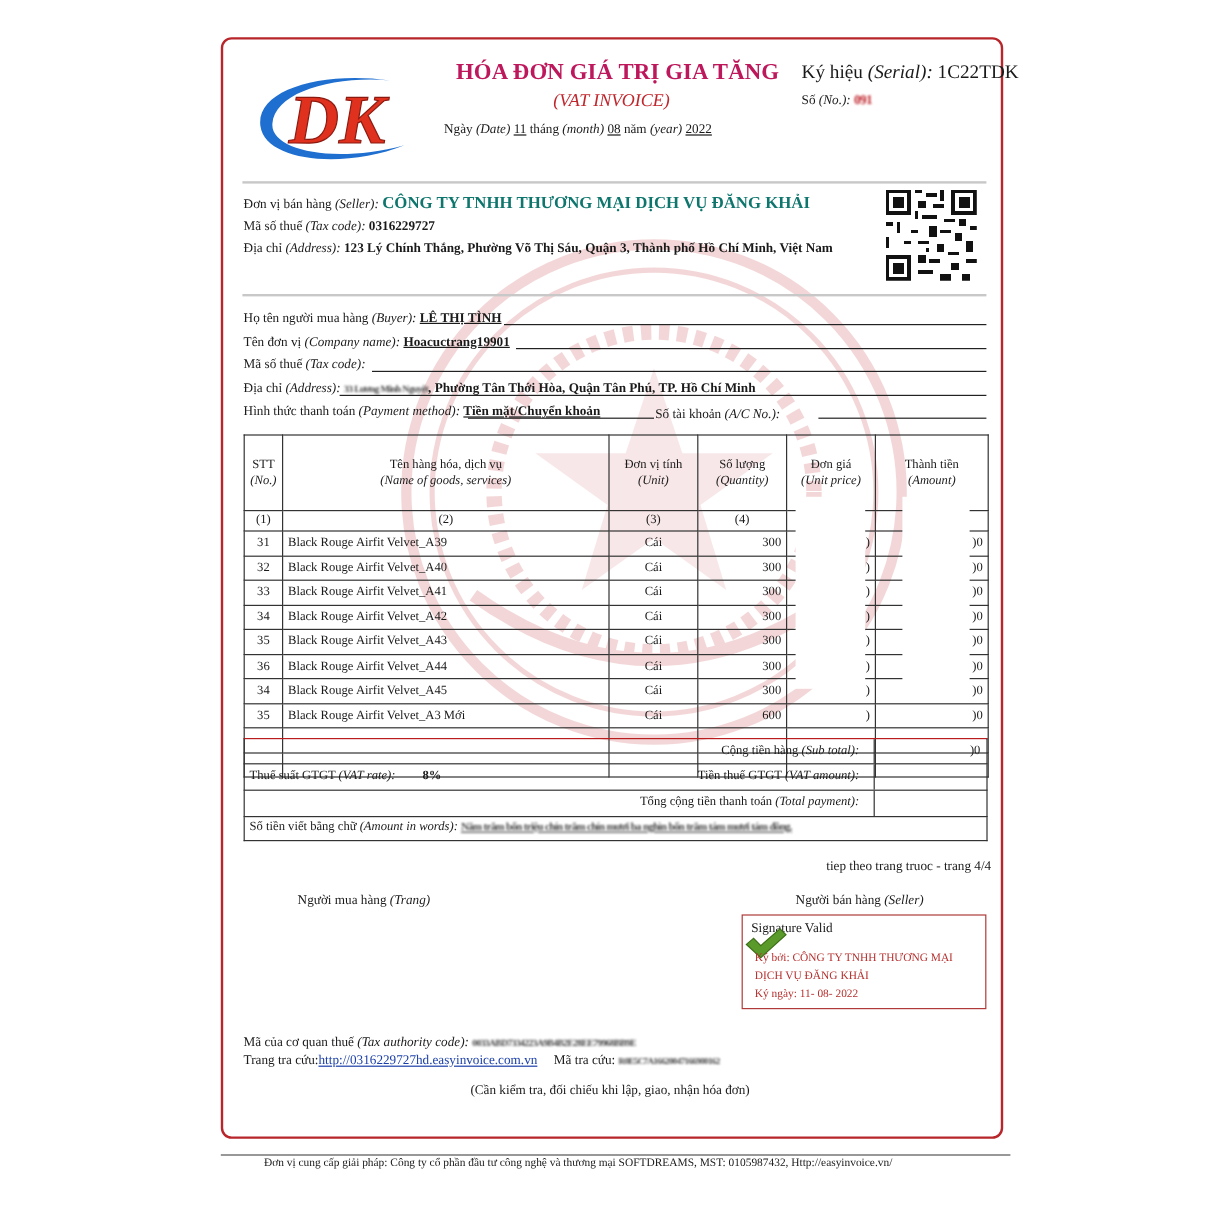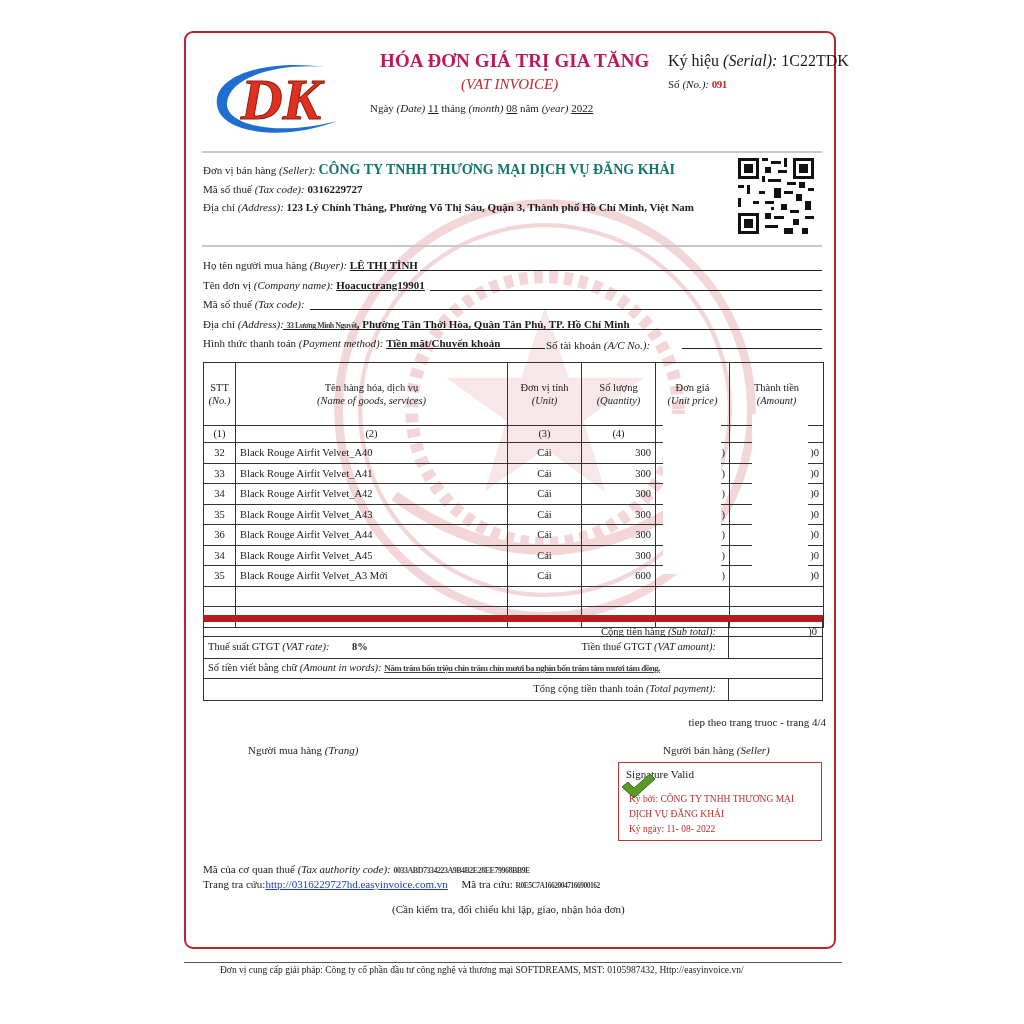--- a/index.html
+++ b/index.html
@@ -28,21 +28,21 @@
   table.items { position:absolute; left:203px; top:362px; width:620px; border-collapse:collapse;
                 font-size:10.5px; table-layout:fixed; }
   table.items td { border:1px solid #333; padding:0 4px; height:19.5px; line-height:19.5px; }
   table.items .hdr td { text-align:center; height:auto; line-height:13px; padding:18px 2px; vertical-align:top; }
   table.items .hdr i { font-style:italic; }
   table.items .idx td { text-align:center; height:16px; line-height:16px; }
   .c { text-align:center; } .r { text-align:right; }
   .redact { position:absolute; background:#ffffff; }
   .summary { position:absolute; left:203px; top:615px; width:620px; font-size:10.5px; }
   .srow { position:relative; height:22px; border:1px solid #333; border-top:none; box-sizing:border-box; }
-  .srow:first-child { border-top:7px solid #b91c1c; }
+  .srow:first-child { border-top:1px solid #b91c1c; }
   .svline { position:absolute; left:524px; top:0; bottom:0; border-left:1px solid #333; }
   .sig-box { left:618px; top:762px; width:204px; height:79px; border:1.5px solid #b03a3a; box-sizing:border-box; }
   .sig-valid { left:626px; top:768px; font-size:11px; }
   .sig-red { color:#b5302e; font-size:9.5px; line-height:15px; }
   .check { left:620px; top:772px; width:36px; height:28px; }
   .footer-rule { left:184px; top:962px; width:658px; height:0; border-top:1px solid #555; }
   .footer { left:220px; top:965px; font-size:9.5px; }
   a.link { color:#1b3fa8; text-decoration:underline; }
   .blurred { letter-spacing:-0.5px; color:#444; font-weight:bold; filter:blur(0.7px); }
 </style>
@@ -197,20 +197,28 @@
       <td><span>Thành tiền</span><br><i>(Amount)</i></td>
     </tr>
     <tr class="idx">
       <td>(1)</td>
       <td>(2)</td>
       <td>(3)</td>
       <td>(4)</td>
       <td>(5)</td>
       <td>(6)=(4)x(5)</td>
     </tr>
+  <tr>
+        <td class="c">31</td>
+        <td>Black Rouge Airfit Velvet_A39</td>
+        <td class="c">Cái</td>
+        <td class="r">300</td>
+        <td class="r">)</td>
+        <td class="r">)0</td>
+      </tr>
       <tr>
         <td class="c">32</td>
         <td>Black Rouge Airfit Velvet_A40</td>
         <td class="c">Cái</td>
         <td class="r">300</td>
         <td class="r">)</td>
         <td class="r">)0</td>
       </tr>
       <tr>
         <td class="c">33</td>
@@ -288,30 +296,30 @@
     <div class="svline"></div>
     <span class="abs" style="right:5px; top:4px;">)0</span>
   </div>
   <div class="srow">
     <span class="abs" style="left:4px; top:4px;"><span>Thuế suất GTGT</span> <i>(VAT rate):</i></span>
     <span class="abs bold" style="left:148px; top:4px;">8%</span>
     <span class="abs" style="right:106px; top:4px;"><span>Tiền thuế GTGT</span> <i>(VAT amount):</i></span>
     <div class="svline"></div>
     <span class="abs" style="right:5px; top:4px;"></span>
   </div>
+  <div class="srow">
+    <span class="abs" style="right:106px; top:4px;"><span>Tổng cộng tiền thanh toán</span> <i>(Total payment):</i></span>
+    <div class="svline"></div>
+    <span class="abs" style="right:5px; top:4px;"></span>
+  </div>
   <div class="srow" style="height:20px;">
     <span class="abs" style="left:4px; top:3px; white-space:nowrap;">
       <span>Số tiền viết bằng chữ</span> <i>(Amount in words):</i>
       <span class="bold blurred" style="text-decoration:underline; font-size:9px;">Năm trăm bốn triệu chín trăm chín mươi ba nghìn bốn trăm tám mươi tám đồng.</span>
     </span>
-  </div>
-  <div class="srow">
-    <span class="abs" style="right:106px; top:4px;"><span>Tổng cộng tiền thanh toán</span> <i>(Total payment):</i></span>
-    <div class="svline"></div>
-    <span class="abs" style="right:5px; top:4px;"></span>
   </div>
 </div>
 
 <div class="abs line" style="right:198px; top:716px;">tiep theo trang truoc - trang 4/4</div>
 
 <div class="abs line" style="left:248px; top:744px;">
   <span>Người mua hàng</span> <i>(Trang)</i>
 </div>
 <div class="abs line" style="left:663px; top:744px;">
   <span>Người bán hàng</span> <i>(Seller)</i>

